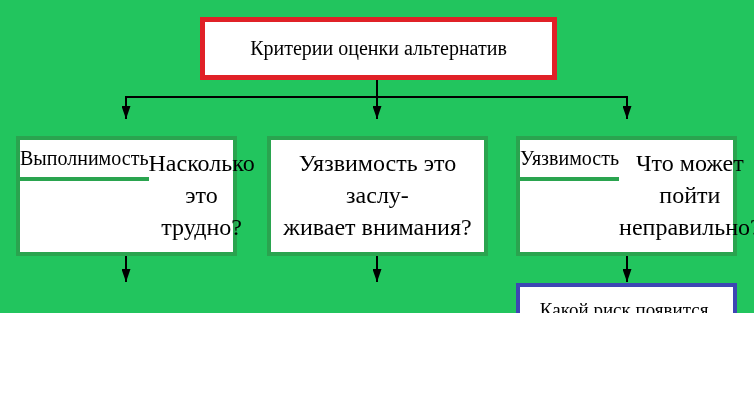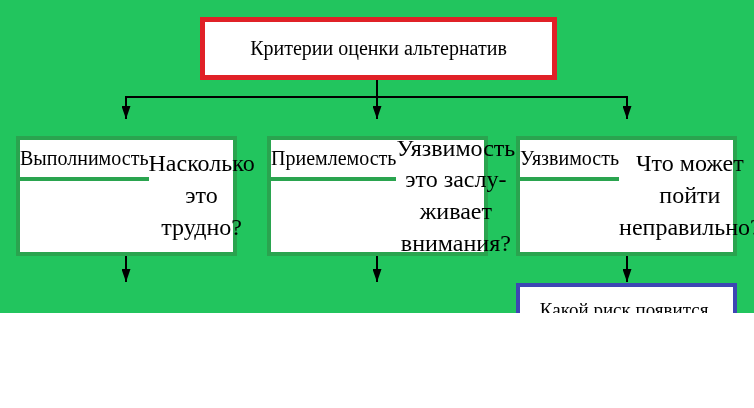--- a/index.html
+++ b/index.html
@@ -100,23 +100,20 @@
 
   <div class="box criterion-box col-0">
     <div class="criterion-head">
       <span>Выполнимость</span>
     </div>
     <div class="criterion-question">Насколько
 это трудно?</div>
   </div>
 
   <div class="box criterion-box col-1">
-    <div class="criterion-head">
-      <span>Приемлемость</span>
-    </div>
     <div class="criterion-question">Уязвимость это заслу-
 живает внимания?</div>
   </div>
 
   <div class="box detail-box col-2">Какой риск появится,
 если процессы
 пойдут неправильно?</div>
   <div class="box criterion-box col-2">
     <div class="criterion-head">
       <span>Уязвимость</span>

